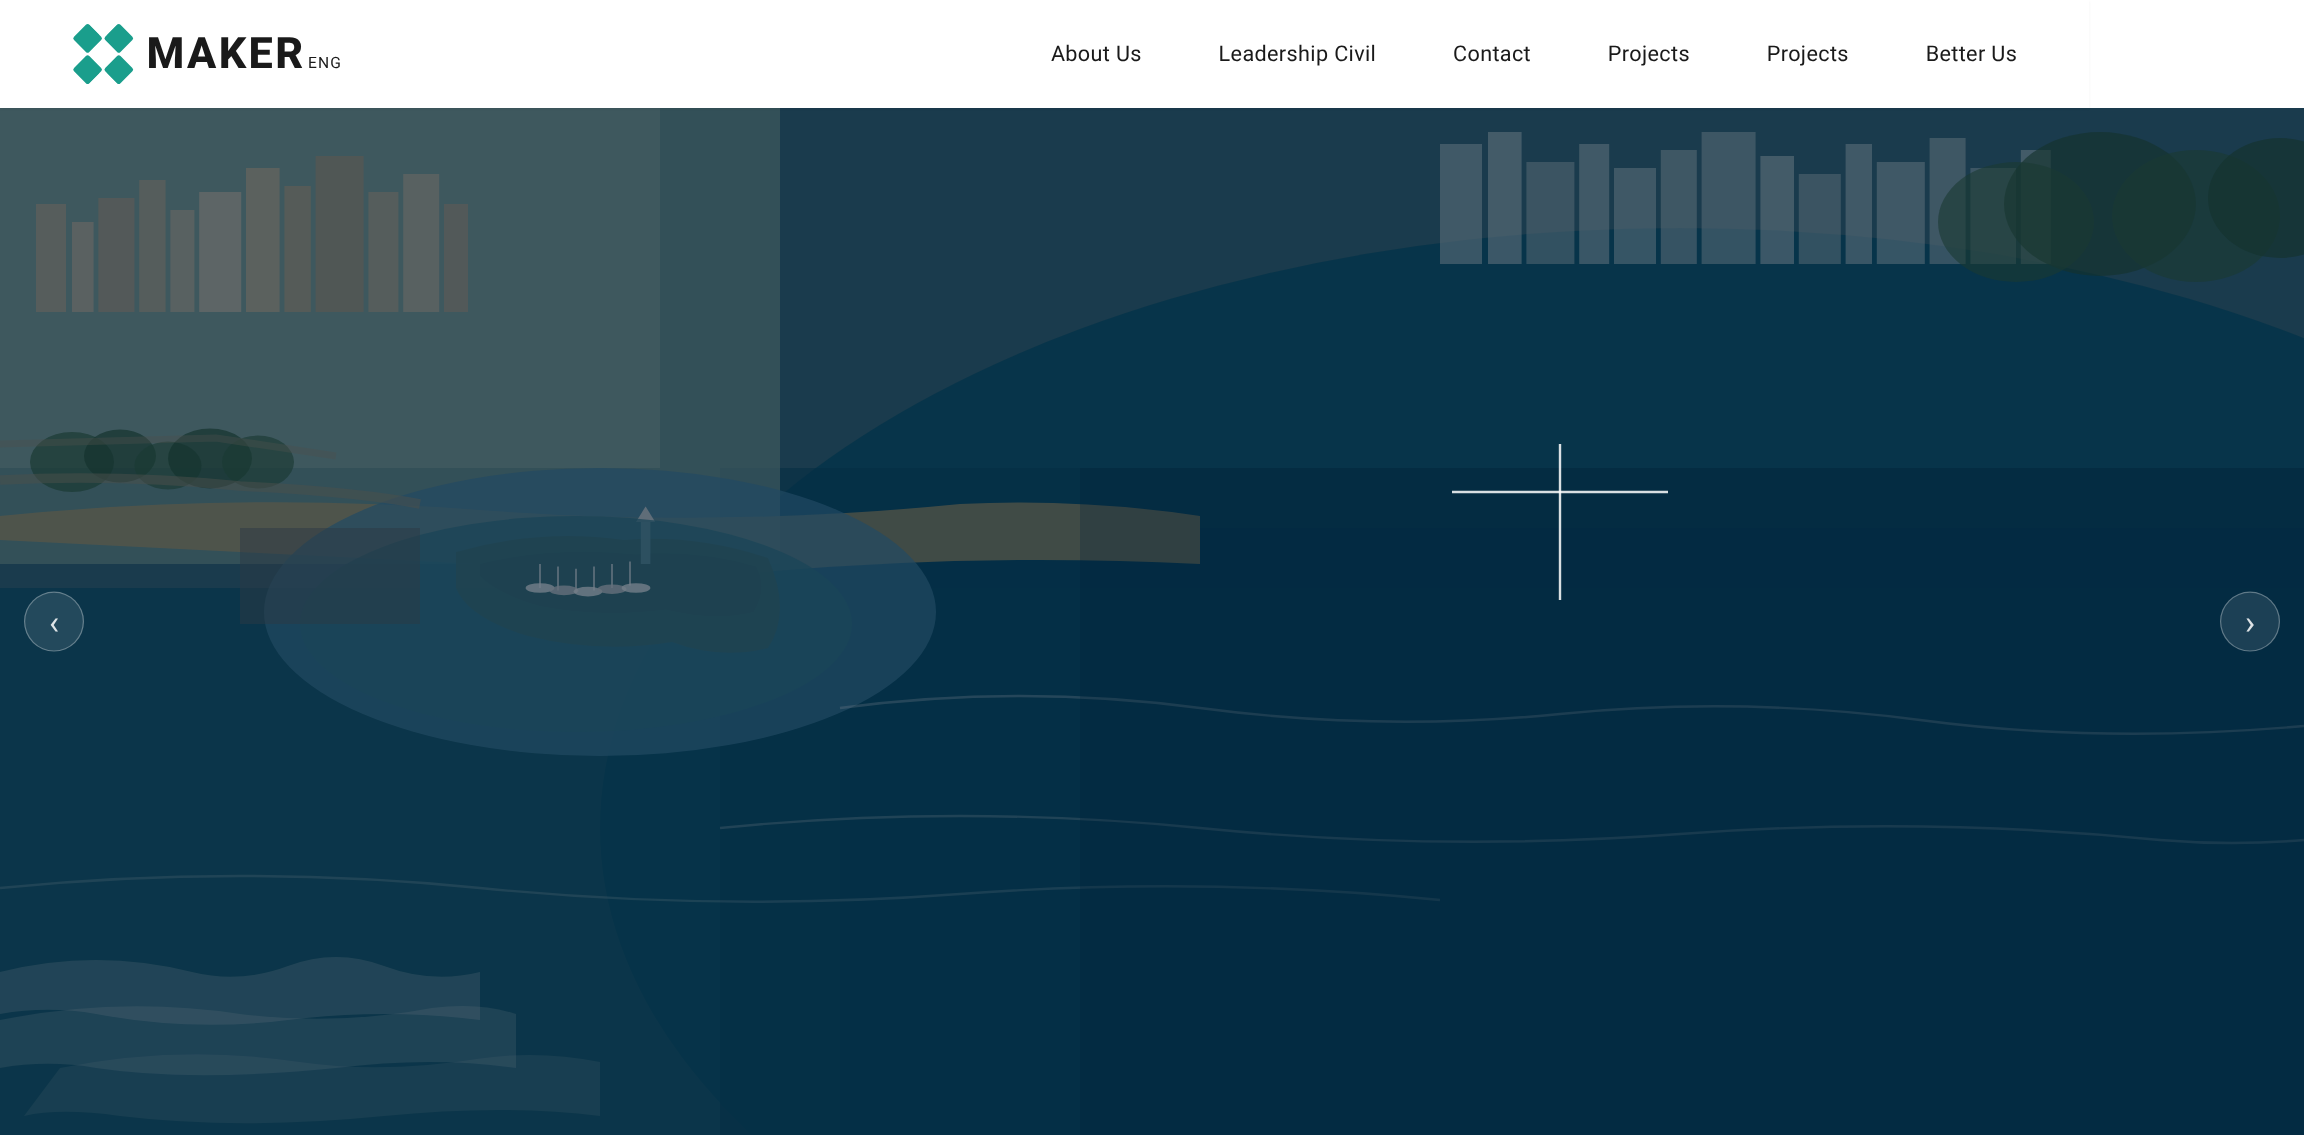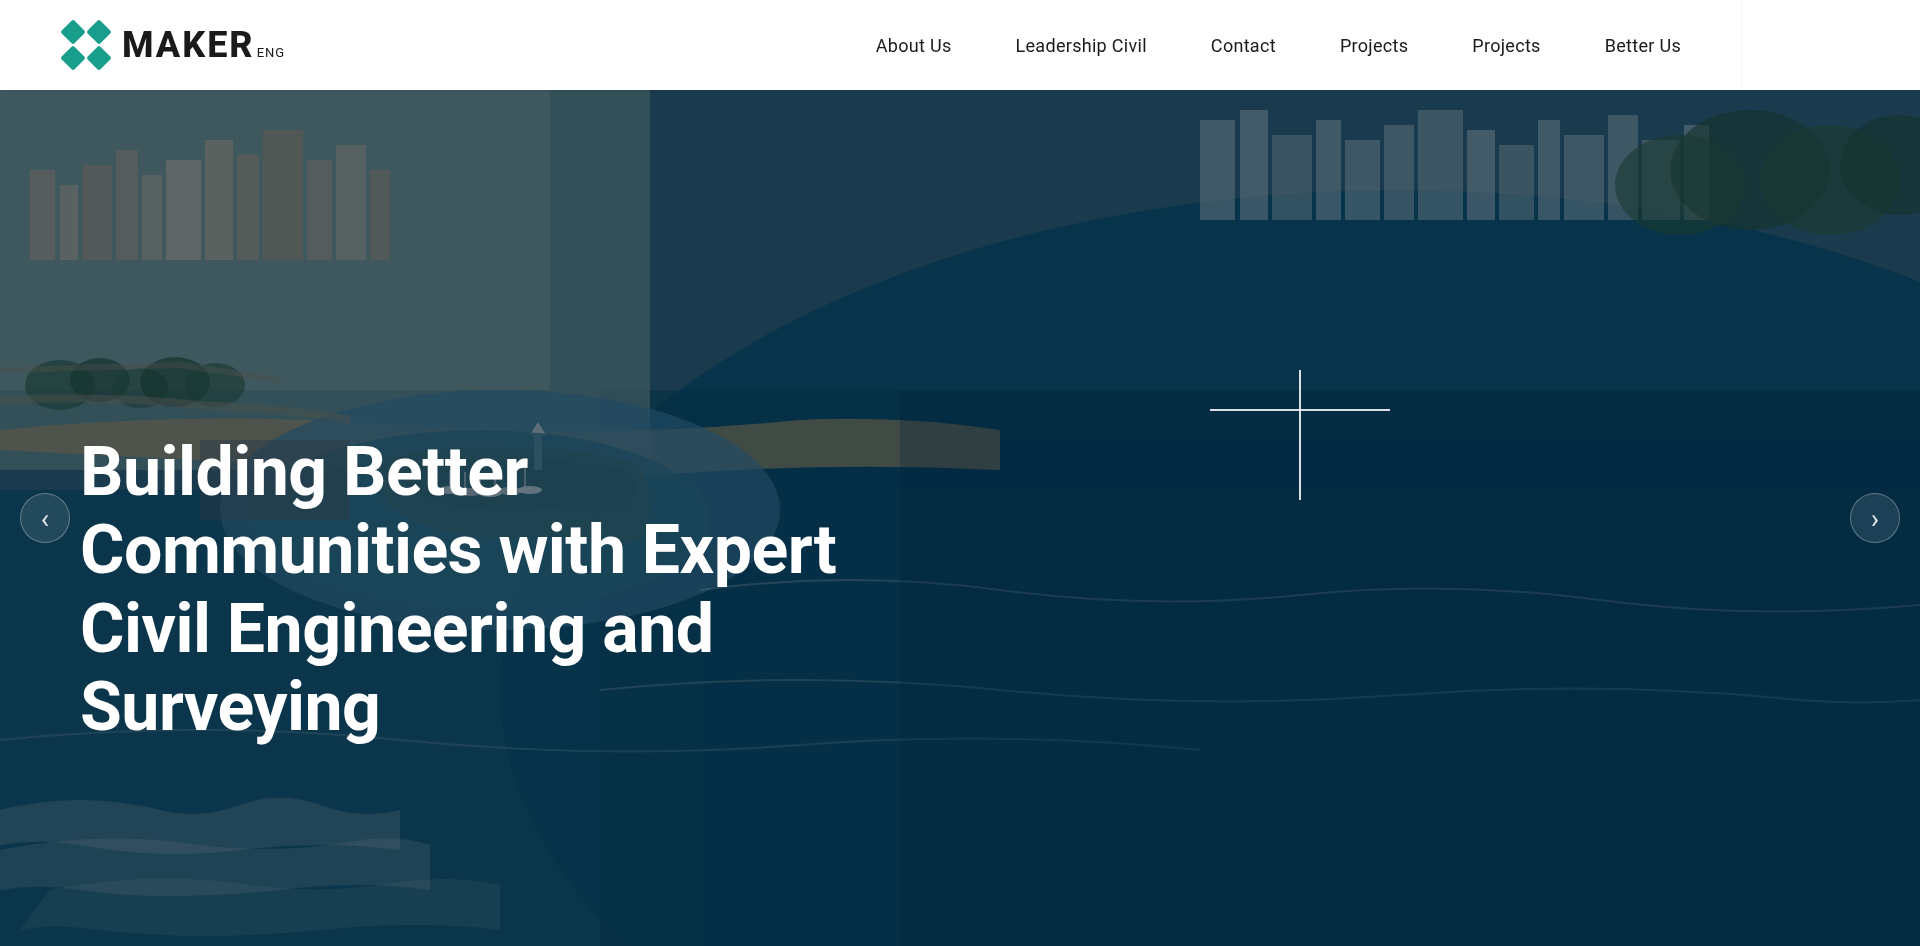--- a/index.html
+++ b/index.html
@@ -338,21 +338,18 @@
 
   <div class="hero-overlay"></div>
 
   <svg class="hero-cross" viewBox="0 0 200 200" xmlns="http://www.w3.org/2000/svg">
 
     <line x1="10" y1="100" x2="190" y2="100" stroke="white" stroke-width="2" opacity="0.85"></line>
 
     <line x1="100" y1="60" x2="100" y2="190" stroke="white" stroke-width="2" opacity="0.85"></line>
   </svg>
 
-  <div class="hero-content">
-    <h1 class="hero-title">Building Better Communities with Expert Civil Engineering and Surveying</h1>
-  </div>
 
   <div class="carousel-arrow carousel-arrow-left">‹</div>
 
   <div class="carousel-arrow carousel-arrow-right">›</div>
 
 </section>
 
 </body></html>

